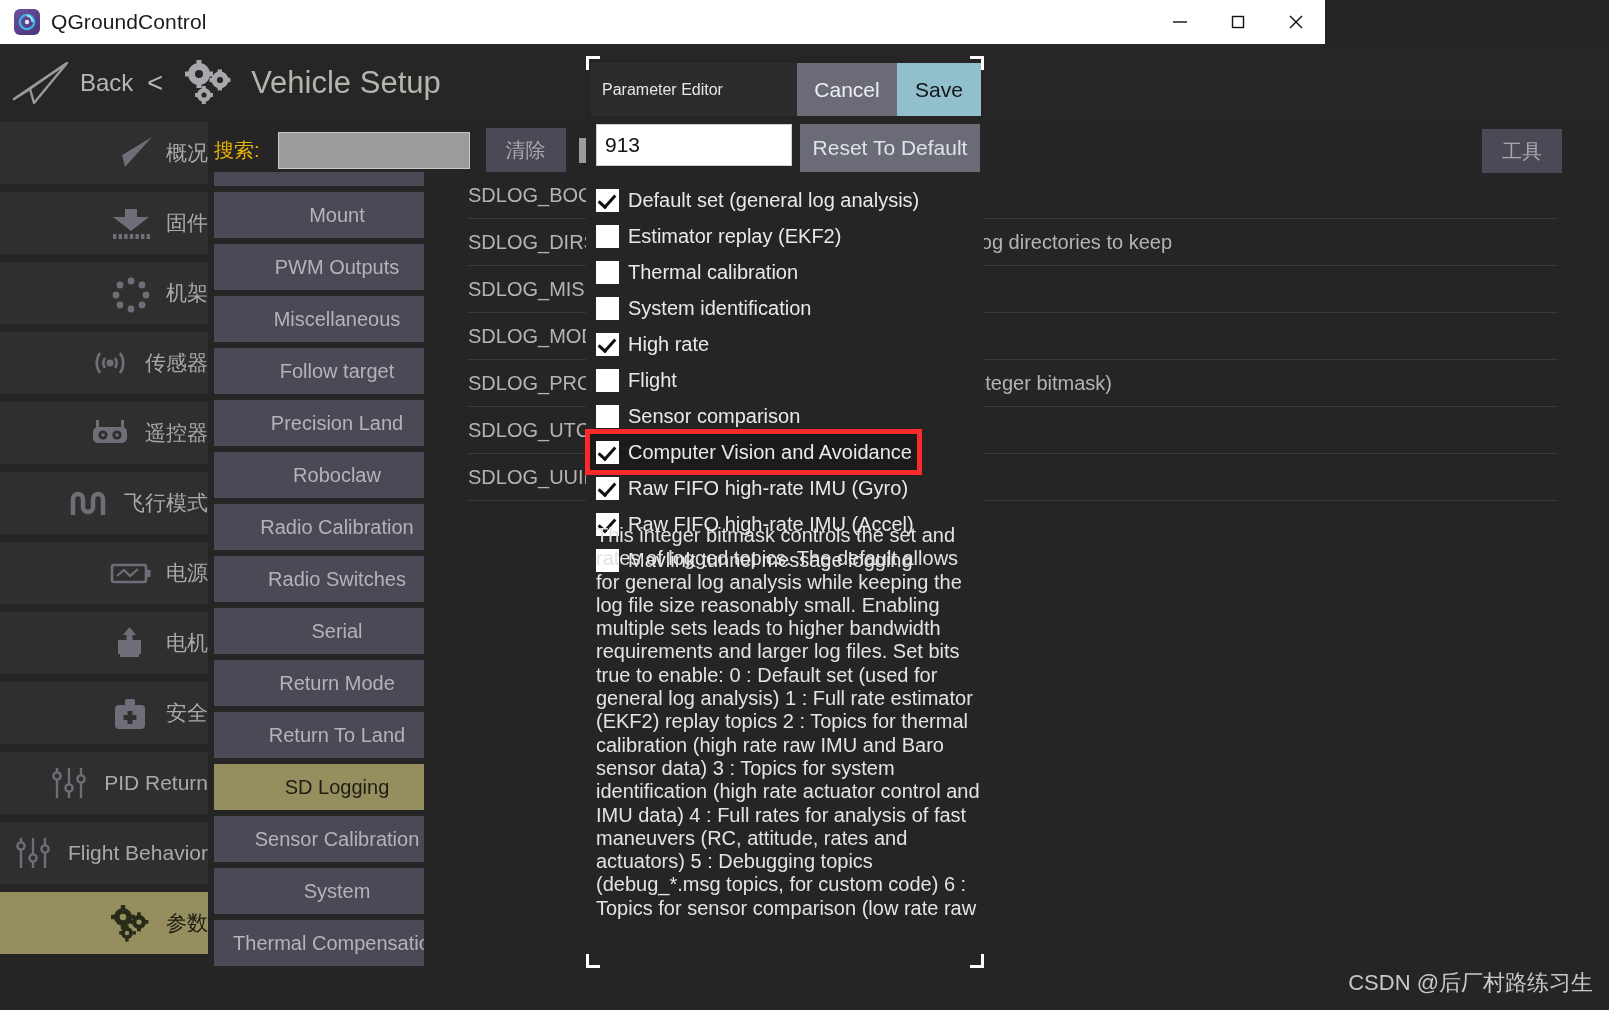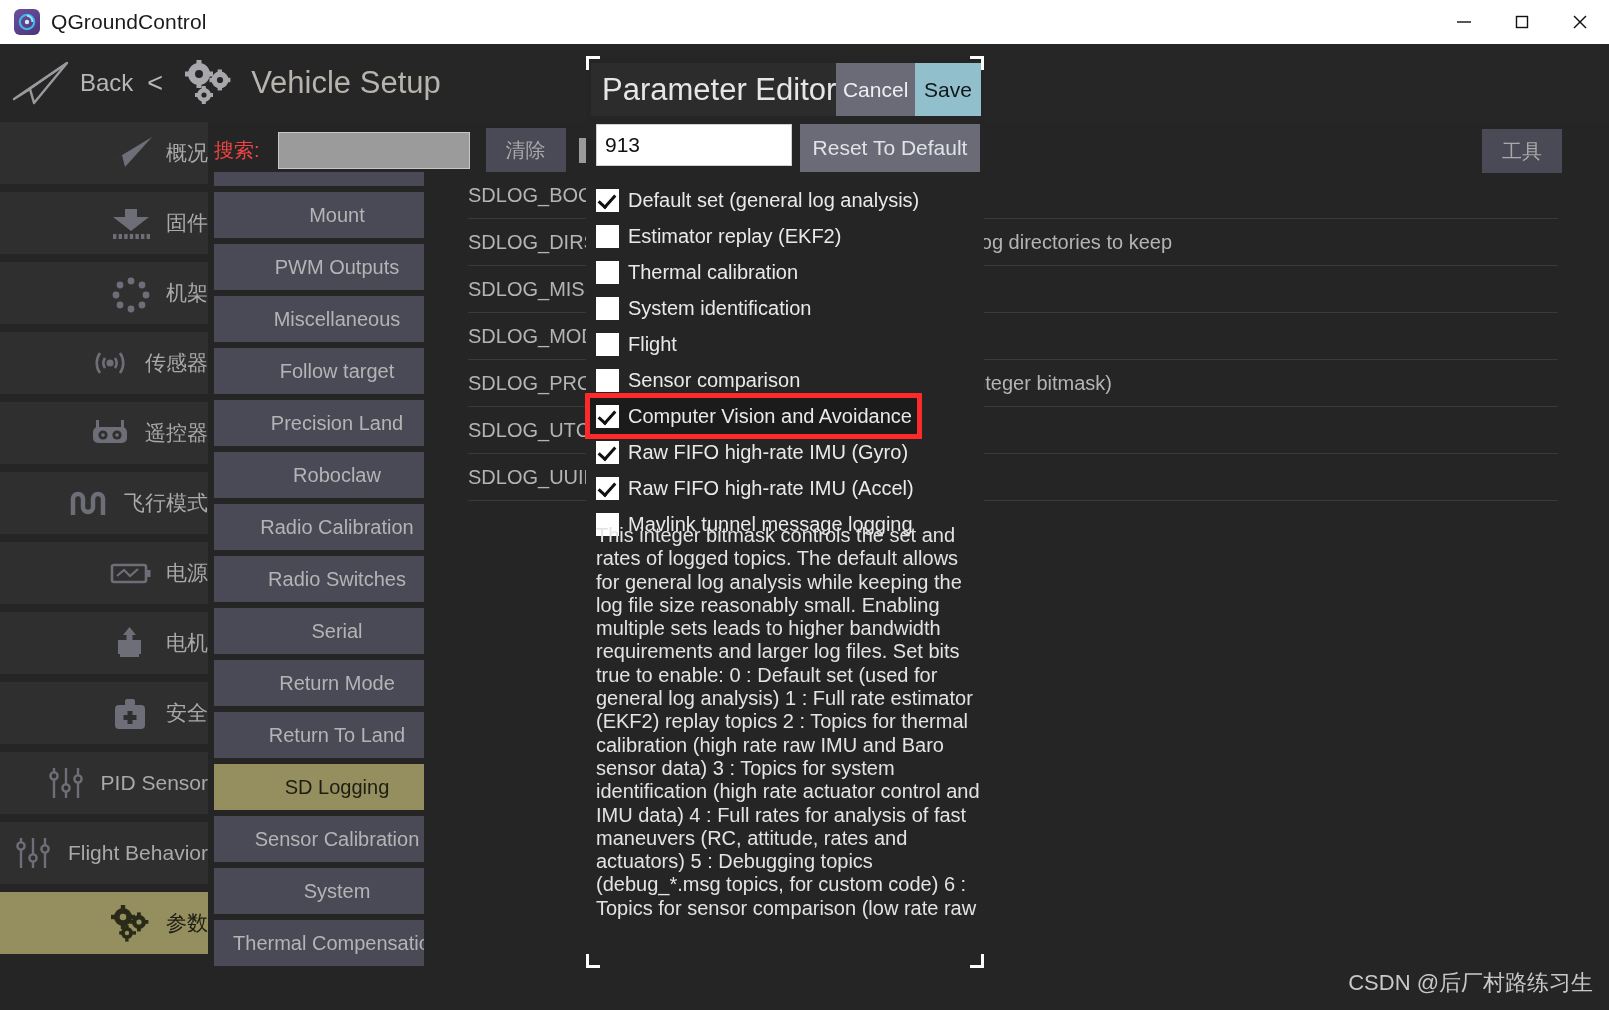--- a/index.html
+++ b/index.html
@@ -12,21 +12,21 @@
   }
   #app {
     position: relative;
     width: 1609px; height: 1010px;
     background: #252525;
   }
 
   
   .titlebar {
     position: absolute; top: 0; left: 0;
-    width: 1609px; height: 44px;
+    width: 1325px; height: 44px;
     background: #ffffff;
     display: flex; align-items: center;
   }
   .tb-icon {
     margin-left: 14px; width: 26px; height: 26px;
     border-radius: 6px;
     background: linear-gradient(145deg,#6e4fa0 0%, #4b3578 100%);
     display: flex; align-items: center; justify-content: center;
     flex: none;
   }
@@ -86,21 +86,21 @@
     font-size: 21px; color: #a9a9ab; white-space: nowrap;
   }
   .nav-item.active .nav-label { color: #1d1d12; }
 
   
   .searchrow {
     position: absolute; top: 126px; left: 214px;
     width: 420px; height: 48px;
     display: flex; align-items: center;
   }
-  .search-label { font-size: 20px; color: #ef4444; white-space: nowrap; }
+  .search-label { font-size: 20px; color: #eab308; white-space: nowrap; }
   .search-input {
     margin-left: 18px;
     width: 192px; height: 37px;
     background: #9b9b9b; border: 1px solid #c7c7c7;
     font-size: 18px; color: #111; padding: 0 7px;
     outline: none;
   }
   .clear-btn {
     margin-left: 16px;
     width: 80px; height: 44px;
@@ -188,21 +188,21 @@
   .dlg-header {
     position: absolute; top: 7px; left: 5px;
     width: 390px; height: 53px;
     display: flex; align-items: stretch;
     background: #2c2c2c;
   }
   .dlg-title {
     flex: 1 1 auto;
     display: flex; align-items: center;
     padding-left: 11px;
-    font-size: 31px; color: #e6e6e6;
+    font-size: 16px; color: #e6e6e6;
     white-space: nowrap;
     text-align: center;
   }
   .dlg-cancel {
     width: 100px;
     background: #6b6b78;
     color: #eceff1; font-size: 21px;
     display: flex; align-items: center; justify-content: center;
     border: none; cursor: pointer;
     font-family: "Liberation Sans", sans-serif;
@@ -487,21 +487,21 @@
             <g stroke="#6e6e78" stroke-width="2.4" fill="none">
               <line x1="12" y1="5" x2="12" y2="35"></line>
               <line x1="24" y1="5" x2="24" y2="35"></line>
               <line x1="36" y1="5" x2="36" y2="35"></line>
               <circle cx="12" cy="13" r="3.6" fill="#2f2f2f"></circle>
               <circle cx="24" cy="25" r="3.6" fill="#2f2f2f"></circle>
               <circle cx="36" cy="16" r="3.6" fill="#2f2f2f"></circle>
             </g>
           </svg>
         </div>
-        <div class="nav-label">PID Sensor</div>
+        <div class="nav-label">PID Return</div>
       </div>
       <div class="nav-item">
         <div class="nav-ico">
           <svg width="48" height="40" viewBox="0 0 48 40" xmlns="http://www.w3.org/2000/svg">
             <g stroke="#6e6e78" stroke-width="2.4" fill="none">
               <line x1="12" y1="5" x2="12" y2="35"></line>
               <line x1="24" y1="5" x2="24" y2="35"></line>
               <line x1="36" y1="5" x2="36" y2="35"></line>
               <circle cx="12" cy="13" r="3.6" fill="#2f2f2f"></circle>
               <circle cx="24" cy="25" r="3.6" fill="#2f2f2f"></circle>
@@ -638,20 +638,24 @@
         </div>
         <div class="chk-row">
           <span class="chk-box"></span>
           <span class="chk-label">Thermal calibration</span>
         </div>
         <div class="chk-row">
           <span class="chk-box"></span>
           <span class="chk-label">System identification</span>
         </div>
         <div class="chk-row">
+          <span class="chk-box checked"></span>
+          <span class="chk-label">High rate</span>
+        </div>
+        <div class="chk-row">
           <span class="chk-box"></span>
           <span class="chk-label">Flight</span>
         </div>
         <div class="chk-row">
           <span class="chk-box"></span>
           <span class="chk-label">Sensor comparison</span>
         </div>
         <div class="chk-row highlighted">
           <span class="chk-box checked"></span>
           <span class="chk-label">Computer Vision and Avoidance</span>

